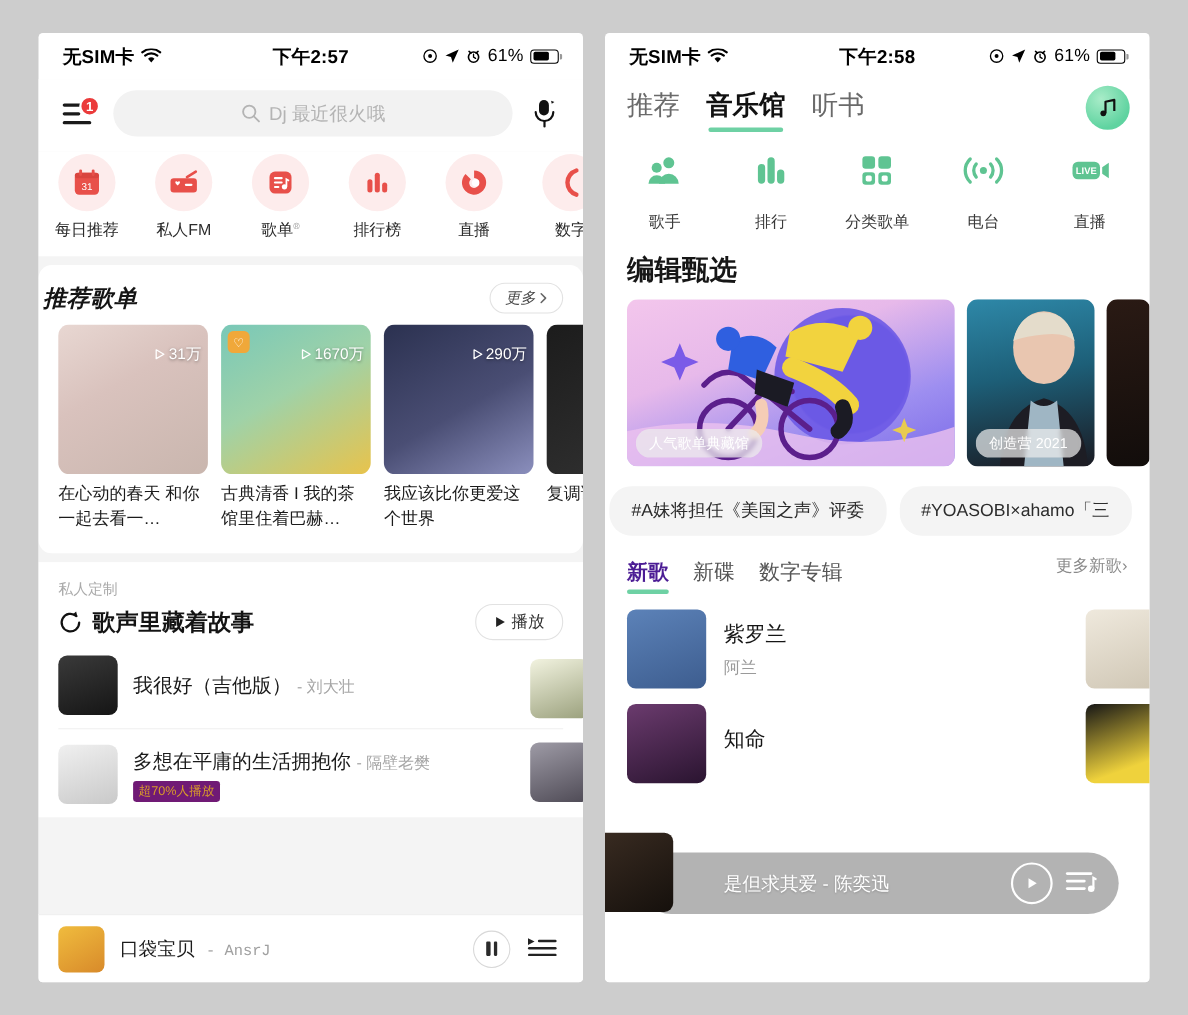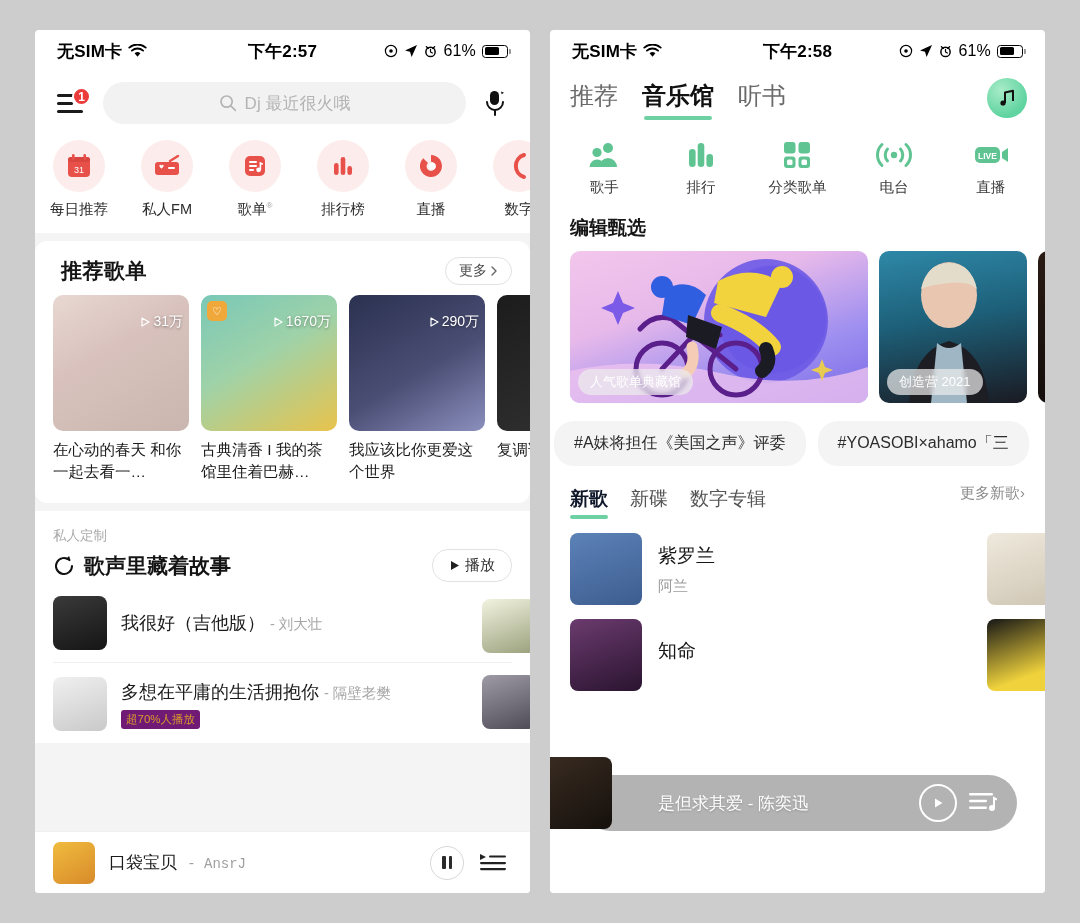--- a/index.html
+++ b/index.html
@@ -87,21 +87,22 @@
     display:flex; align-items:center; justify-content:center;
   }
   .l-icon .lbl { font-size:14.5px; color:#2b2b2b; white-space:nowrap; }
   .l-icon .lbl sup { font-size:8px; color:#9a9a9a; vertical-align:super;}
 
   .card {
     background:#fff; border-radius:12px; margin: 8px 0 0 0;
   }
   .sec-head {
     display:flex; align-items:flex-start; justify-content:space-between;
-    padding: 16px 18px 10px 26px;
+    padding: 16px 18px 10px 4px;
+    font-style: italic;
   }
   .sec-title { font-size:21px; font-weight:700; color:#141414; letter-spacing:.5px;}
   .more-pill {
     border:1px solid #e2e2e2; border-radius:14px;
     font-size:14px; color:#4a4a4a; padding: 4px 11px 4px 13px;
     display:flex; align-items:center; gap:1px; cursor:pointer;
   }
 
   .pl-row { display:flex; gap:12px; padding: 0 0 4px 18px; overflow:hidden;}
   .pl-card { width:136px; flex:0 0 auto; }
@@ -178,26 +179,26 @@
     background:#6ed1a4; border-radius:2px;
   }
   .r-avatar {
     position:absolute; right:18px; top:6px; width:40px;height:40px;border-radius:50%;
     background:radial-gradient(circle at 35% 30%, #a8ecc8, #5fd3a0 70%);
     display:flex;align-items:center;justify-content:center; cursor:pointer;
   }
   .r-iconrow { display:flex; padding: 14px 6px 12px 6px;}
   .r-icon { flex:1; text-align:center; cursor:pointer;}
   .r-icon .gi { height:42px; display:flex; align-items:center; justify-content:center;}
-  .r-icon .lbl { font-size:14.5px; color:#3a3a3a; margin-top:2px;}
-
-  .r-sectitle { font-size:19px; font-weight:700; color:#161616; padding: 6px 20px 10px 20px;}
+  .r-icon .lbl { font-size:14.5px; color:#3a3a3a; margin-top:16px;}
+
+  .r-sectitle { font-size:25px; font-weight:700; color:#161616; padding: 6px 20px 10px 20px;}
   .ed-row { display:flex; gap:11px; padding-left:20px; overflow:hidden;}
   .ed-big { width:298px; height:152px; border-radius:10px; flex:0 0 auto; position:relative; overflow:hidden;}
-  .ed-sm  { width:148px; height:152px; border-radius:10px; flex:0 0 auto; position:relative; overflow:hidden;}
+  .ed-sm  { width:116px; height:152px; border-radius:10px; flex:0 0 auto; position:relative; overflow:hidden;}
   .ed-tag {
     position:absolute; left:8px; bottom:8px;
     background:rgba(235,235,235,.72); color:#fff; font-size:13px;
     border-radius:13px; padding:4px 12px; backdrop-filter:blur(2px);
   }
   .ed-sm .ed-tag { color:#fff; }
   .ed-label { font-size:16px; color:#222; margin-top:10px; white-space:nowrap;}
   .ed-names { display:flex; gap:11px; padding-left:20px; }
   .n1{width:298px;flex:0 0 auto;} .n2{width:140px;flex:0 0 auto;} .n3{width:140px;flex:0 0 auto;}
 
@@ -211,21 +212,21 @@
   .bg-dark { background:linear-gradient(170deg,#2a1a14 0%,#120d0b 100%); }
 
   .hash-row { display:flex; gap:12px; padding: 18px 0 16px 4px; overflow:hidden;}
   .hash {
     background:#f4f4f4; border-radius:20px; padding:12px 20px;
     font-size:16px; color:#2c2c2c; white-space:nowrap; flex:0 0 auto; cursor:pointer;
   }
 
   .new-head { display:flex; align-items:flex-start; padding: 4px 20px 0 20px; gap:22px; position:relative;}
   .new-tab { font-size:19px; color:#555; position:relative; padding-bottom:7px; cursor:pointer;}
-  .new-tab.on { font-weight:700; color:#0f172a; }
+  .new-tab.on { font-weight:700; color:#4c1d95; }
   .new-tab.on::after { content:''; position:absolute; left:0; right:0; bottom:0; height:4px; background:#6ed1a4; border-radius:2px;}
   .new-more { position:absolute; right:20px; top:2px; font-size:15px; color:#8a8a8a; cursor:pointer;}
 
   .n-song { display:flex; align-items:center; gap:16px; padding: 14px 20px 0 20px; position:relative;}
   .n-cover { width:72px;height:72px;border-radius:8px;flex:0 0 auto;}
   .nc-1 { background:linear-gradient(160deg,#5c82b8,#3d5d8f); }
   .nc-2 { background:linear-gradient(160deg,#6b3b6e,#2a1430); }
   .n-title { font-size:19px;color:#151515;}
   .n-artist{ font-size:15px;color:#9a9a9a;margin-top:8px;}
   .r-peek { position:absolute; right:-10px; width:68px; height:72px; border-radius:8px;}

